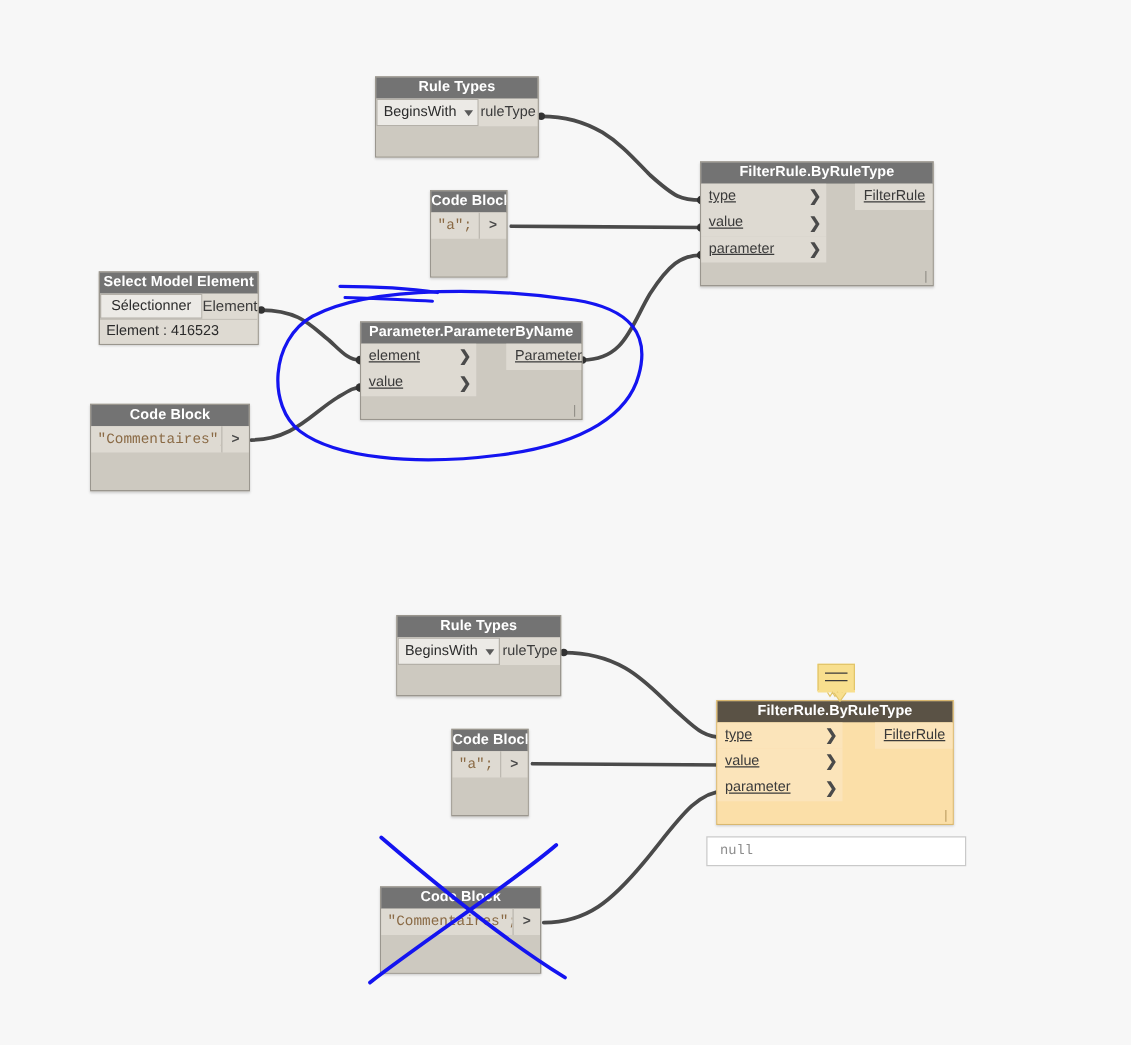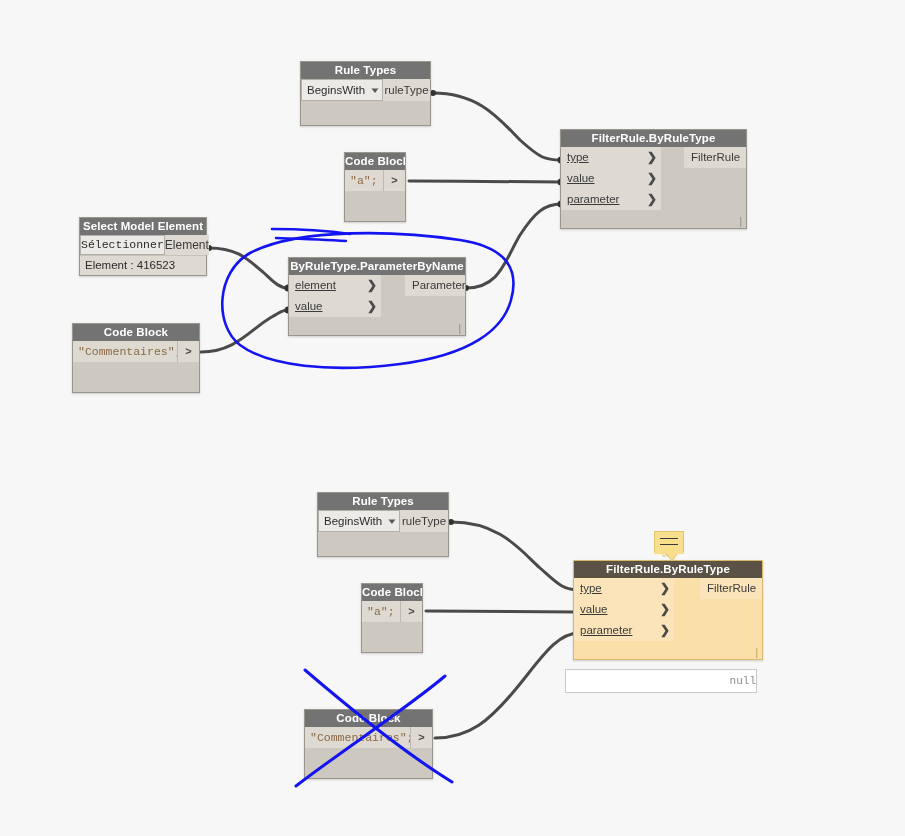--- a/index.html
+++ b/index.html
@@ -95,20 +95,21 @@
     top: 0;
     background: #dedad2;
     color: #3a3a3a;
     font-size: 11.5px;
     line-height: 21px;
     height: 21px;
     padding: 0 7px;
     box-sizing: border-box;
     white-space: nowrap;
     text-align: right;
+    text-decoration: underline;
   }
   .node-foot {
     position: relative;
     height: 18px;
   }
   .resize-grip {
     position: absolute;
     right: 4px;
     bottom: 1px;
     font-size: 10px;
@@ -333,40 +334,40 @@
         <div class="cb-out">&gt;</div>
       </div>
       <div class="cb-fill"></div>
     </div>
   </div>
 
   <div class="node selectmodel" style="left:79px; top:217px; width:128px;">
     <div class="node-header">Select Model Element</div>
     <div class="node-body">
       <div class="sm-row">
-        <div class="sm-btn" style="width:91px;font-family:Liberation Mono, monospace;">Sélectionner</div>
+        <div class="sm-btn" style="width:91px;">Sélectionner</div>
         <div class="sm-out">Element</div>
       </div>
       <div class="sm-status">Element : 416523</div>
     </div>
   </div>
 
   <div class="node codeblock" style="left:72px; top:323px; width:128px;">
     <div class="node-header">Code Block</div>
     <div class="node-body">
       <div class="cb-row">
         <div class="cb-text">"Commentaires";</div>
         <div class="cb-out">&gt;</div>
       </div>
       <div class="cb-fill"></div>
     </div>
   </div>
 
   <div class="node" style="left:288px; top:257px; width:178px;">
-    <div class="node-header">ByRuleType.ParameterByName</div>
+    <div class="node-header">Parameter.ParameterByName</div>
     <div class="node-body">
       <div class="out-port" style="width:60px;">Parameter</div>
       <div class="port-row">
         <div class="in-port" style="width:92px;">
           <span class="plabel">element</span>
           <span class="caret">❯</span>
         </div>
       </div>
       <div class="port-row">
         <div class="in-port" style="width:92px;">
@@ -476,21 +477,21 @@
           <span class="plabel">parameter</span>
           <span class="caret">❯</span>
         </div>
       </div>
       <div class="node-foot">
         <span class="resize-grip">|</span>
       </div>
     </div>
   </div>
 
-  <div class="preview" style="left:565px; top:669px; width:192px; height:24px;justify-content:flex-end;">
+  <div class="preview" style="left:565px; top:669px; width:208px; height:24px;">
     <span>null</span>
   </div>
 
   <svg class="annotations" viewBox="0 0 905 836">
 
     <path d="M250,253 C300,227 400,231 460,240 C505,247 520,268 511,300
              C503,330 470,355 400,364 C330,373 268,366 240,345
              C214,325 216,272 250,253 Z" stroke="#1414f0" stroke-width="2.6" fill="none" stroke-linecap="round"></path>
 
     <path d="M272,229 C300,229 330,231 350,234" stroke="#1414f0" stroke-width="2.6" fill="none" stroke-linecap="round"></path>

